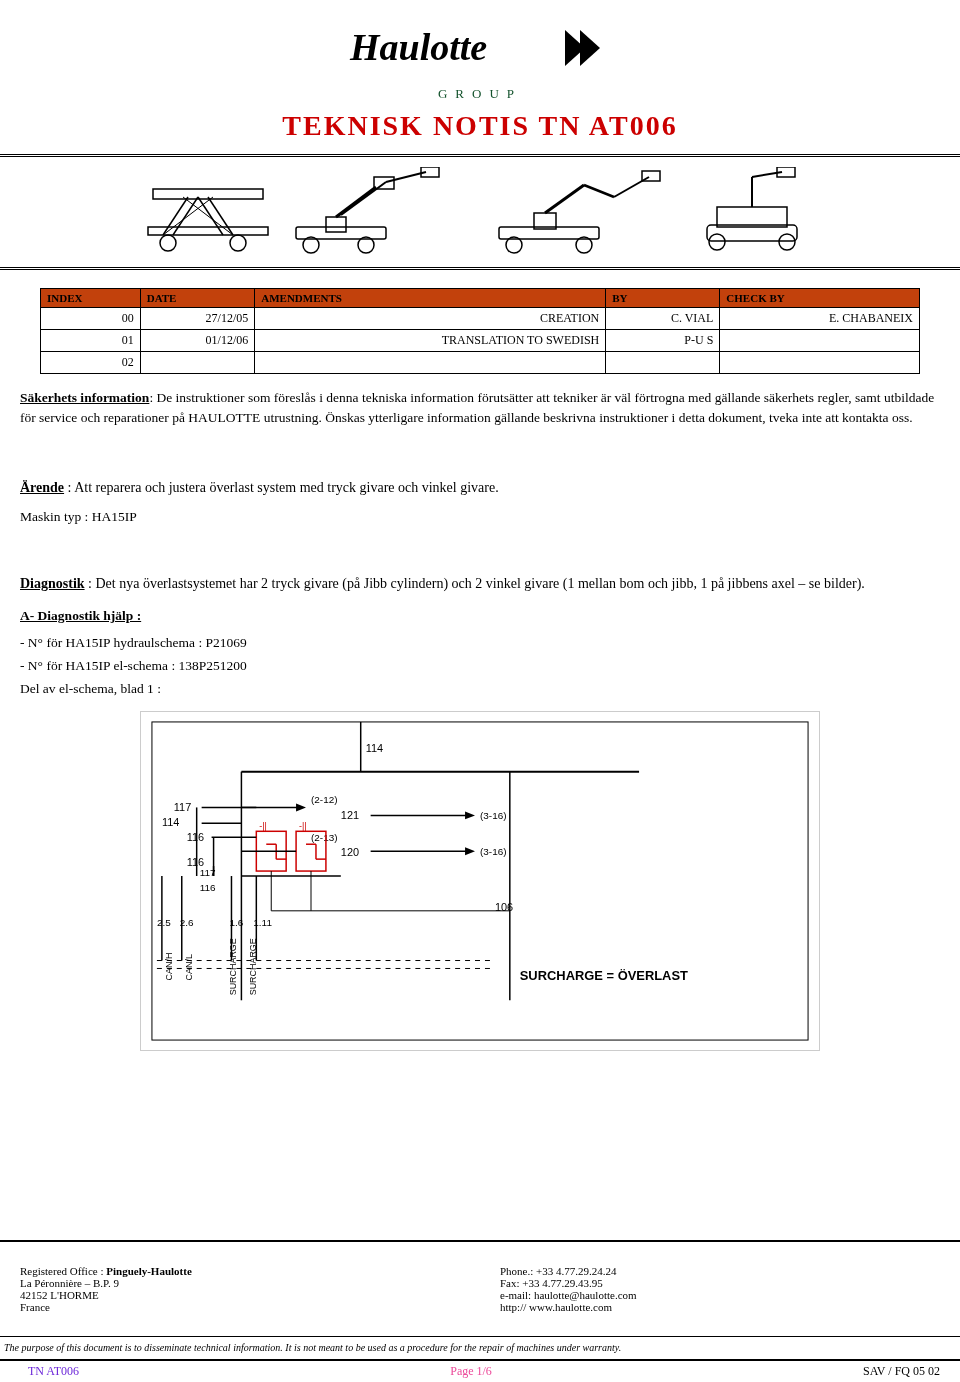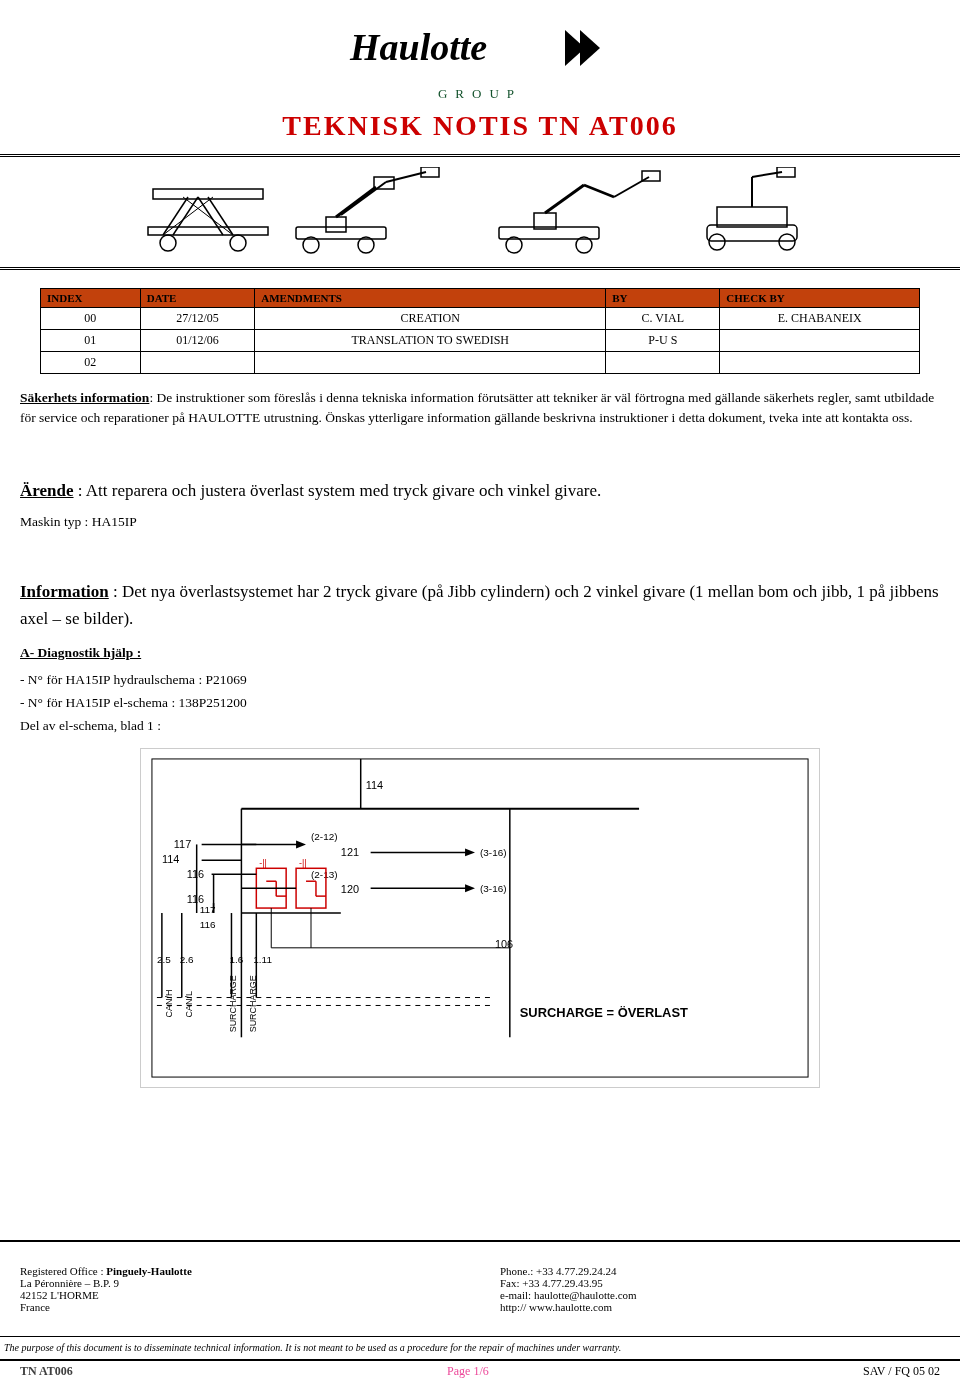--- a/index.html
+++ b/index.html
@@ -72,40 +72,40 @@
       padding: 3px 6px;
       text-align: left;
       font-size: 11px;
       font-weight: bold;
       text-transform: uppercase;
       background: #c2410c;
     }
     .index-table td {
       border: 1px solid #000;
       padding: 3px 6px;
-      text-align: center;
+      text-align: right;
       font-size: 12px;
     }
     
     .main-content {
       padding: 10px 20px;
       flex: 1;
     }
     .safety-block {
       margin-bottom: 10px;
       font-size: 13.5px;
       line-height: 1.5;
     }
     .safety-block .label {
       font-weight: bold;
       text-decoration: underline;
     }
     .section-block {
       margin-bottom: 10px;
-      font-size: 17px;
+      font-size: 14px;
       line-height: 1.6;
       margin-top: 48px;
     }
     .section-block .section-label {
       font-weight: bold;
       text-decoration: underline;
     }
     .info-label {
       font-weight: bold;
       text-decoration: underline;
@@ -146,22 +146,23 @@
     }
     .footer-bar {
       border-top: 2px solid #000;
       display: flex;
       justify-content: space-between;
       align-items: center;
       padding: 3px 20px;
       font-size: 12px;
     }
     .footer-bar .left-ref {
-      color: #404040;
-      font-weight: bold;
+      color: #6d28d9;
+      font-weight: normal;
+      margin-left: 8px;
     }
     .footer-bar .center-page {
       color: #ec4899;
     }
     .footer-bar .right-ref {
       color: #000000;
     }
   </style>
 </head>
 <body>
@@ -277,21 +278,21 @@
 
     <div class="section-block">
       <span class="section-label">Ärende</span><span> : Att reparera och justera överlast system med tryck givare och vinkel givare.</span>
     </div>
 
     <div class="maskin-block">
       <span class="section-label">Maskin typ</span><span> : HA15IP</span>
     </div>
 
     <div class="section-block">
-      <span class="info-label">Information</span><span> : Det nya överlastsystemet har 2 tryck givare (på Jibb cylindern) och 2 vinkel givare (1 mellan bom och jibb, 1 på jibbens axel – se bilder).</span>
+      <span class="info-label">Diagnostik</span><span> : Det nya överlastsystemet har 2 tryck givare (på Jibb cylindern) och 2 vinkel givare (1 mellan bom och jibb, 1 på jibbens axel – se bilder).</span>
     </div>
 
     <div class="diag-block">
       <div style="font-weight:bold; text-decoration:underline; margin-bottom:4px;">A- Diagnostik hjälp :</div>
       <div>- N° för HA15IP hydraulschema : P21069</div>
       <div>- N° för HA15IP el-schema : 138P251200</div>
       <div>Del av el-schema, blad 1 :</div>
     </div>
 
     <div class="diagram-container">

